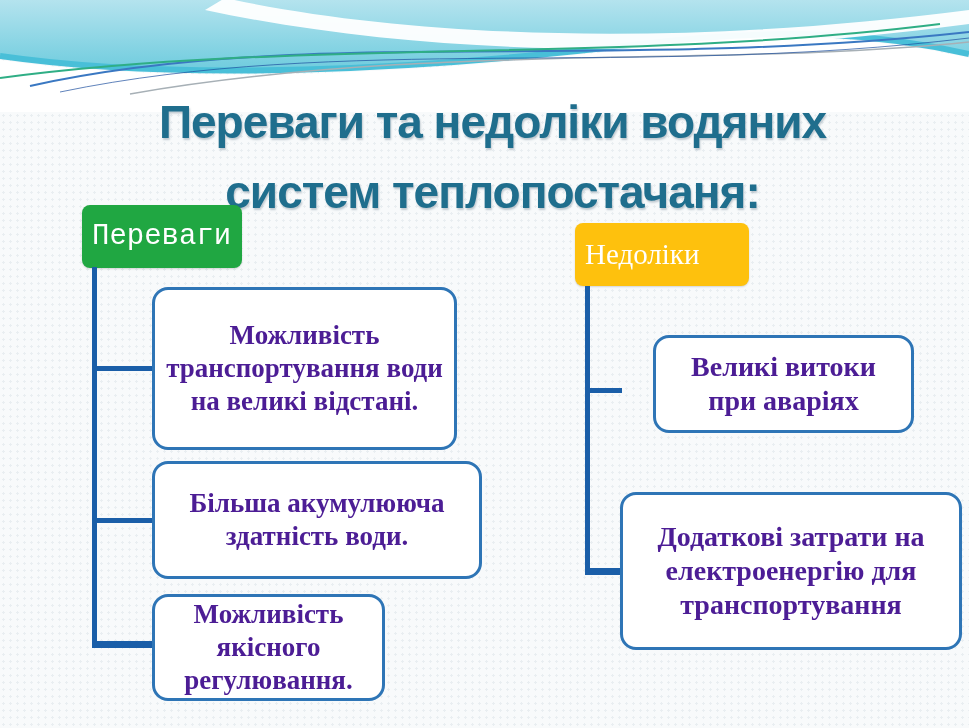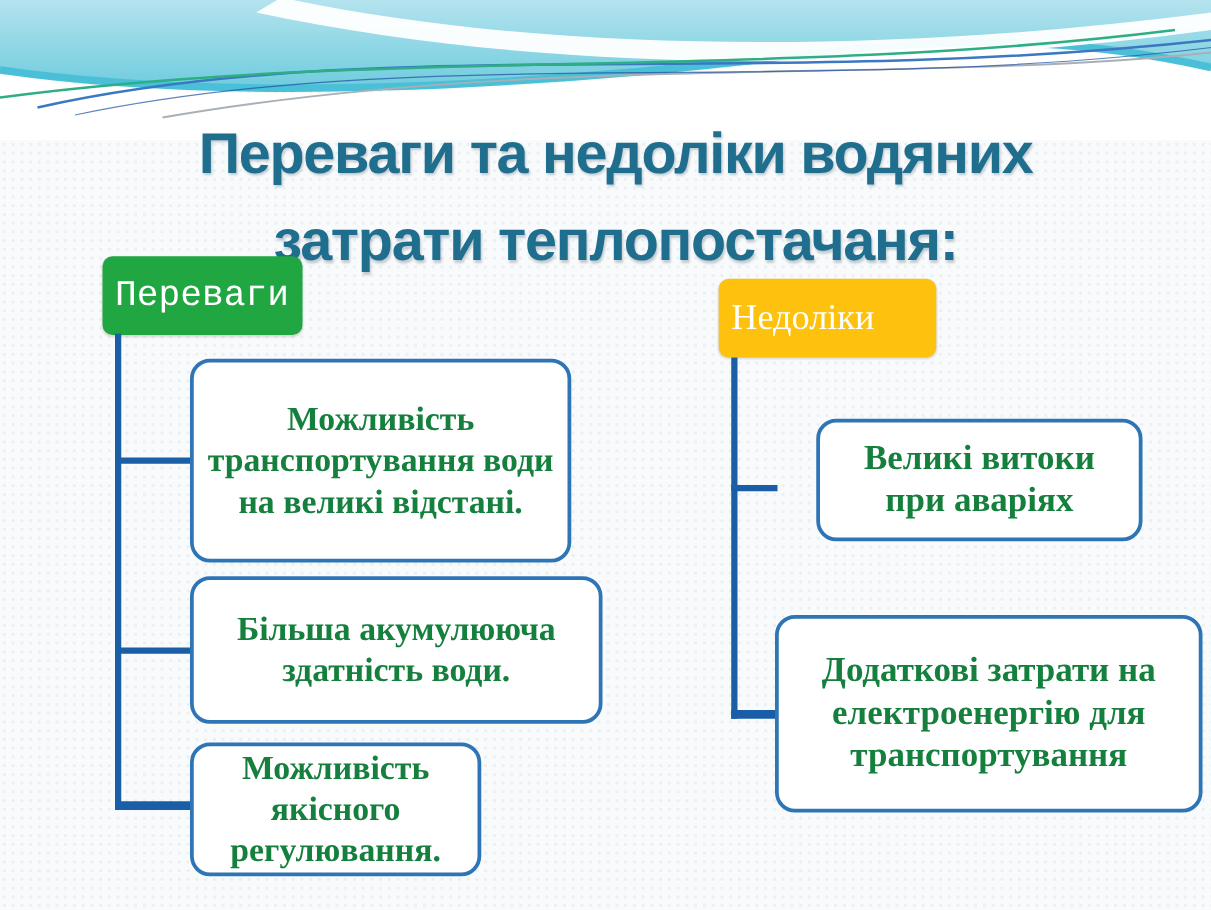--- a/index.html
+++ b/index.html
@@ -30,21 +30,21 @@
   .adv-vline{left:92px;top:267px;width:5px;height:381px;}
   .adv-stub1{left:92px;top:366px;width:62px;height:5px;}
   .adv-stub2{left:92px;top:518px;width:62px;height:5px;}
   .adv-stub3{left:92px;top:641px;width:62px;height:7px;}
   .dis-vline{left:585px;top:286px;width:5px;height:289px;}
   .dis-stub1{left:585px;top:388px;width:37px;height:5px;}
   .dis-stub2{left:585px;top:568px;width:37px;height:7px;}
   .ibox{
     position:absolute;background:#ffffff;border:3px solid #2E75B6;border-radius:16px;
     display:flex;align-items:center;justify-content:center;text-align:center;
-    font-family:"Liberation Serif", serif;font-weight:bold;color:#15803d;
+    font-family:"Liberation Serif", serif;font-weight:bold;color:#4c1d95;
     box-sizing:border-box;padding:4px 10px;line-height:1.22;
   }
   .adv-box1{left:152px;top:287px;width:305px;height:163px;font-size:27px;}
   .adv-box2{left:152px;top:461px;width:330px;height:118px;font-size:27px;}
   .adv-box3{left:152px;top:594px;width:233px;height:107px;font-size:27px;}
   .dis-box1{left:653px;top:335px;width:261px;height:98px;font-size:28px;}
   .dis-box2{left:620px;top:492px;width:342px;height:158px;font-size:28px;}
 </style>
 </head>
 <body>
@@ -63,21 +63,21 @@
     <path d="M225,-2 C420,40 690,46 969,10 L969,24 C700,60 430,58 205,10 Z" fill="#ffffff" opacity="0.95"></path>
     <path d="M0,60 C180,86 420,74 640,48 C790,30 880,38 969,58 L969,112 L0,112 Z" fill="#ffffff"></path>
     <path d="M30,86 C300,26 600,72 969,32" stroke="#3A78C2" stroke-width="2" fill="none"></path>
     <path d="M0,78 C300,38 620,64 940,24" stroke="#2FAE85" stroke-width="2" fill="none"></path>
     <path d="M130,94 C430,42 720,68 969,42" stroke="#A7B0B6" stroke-width="1.5" fill="none"></path>
     <path d="M60,92 C340,34 640,78 969,38" stroke="#1C4E9E" stroke-width="1" fill="none" opacity="0.7"></path>
   </svg>
 
   <h1 class="title">
     <span>Переваги та недоліки водяних</span>
-    <span>затрати теплопостачаня:</span>
+    <span>систем теплопостачаня:</span>
   </h1>
 
   <div class="hdr adv-hdr">Переваги</div>
   <div class="line adv-vline"></div>
   <div class="line adv-stub1"></div>
   <div class="line adv-stub2"></div>
   <div class="line adv-stub3"></div>
   <div class="ibox adv-box1">Можливість транспортування води на великі відстані.</div>
   <div class="ibox adv-box2">Більша акумулююча здатність води.</div>
   <div class="ibox adv-box3">Можливість якісного регулювання.</div>

